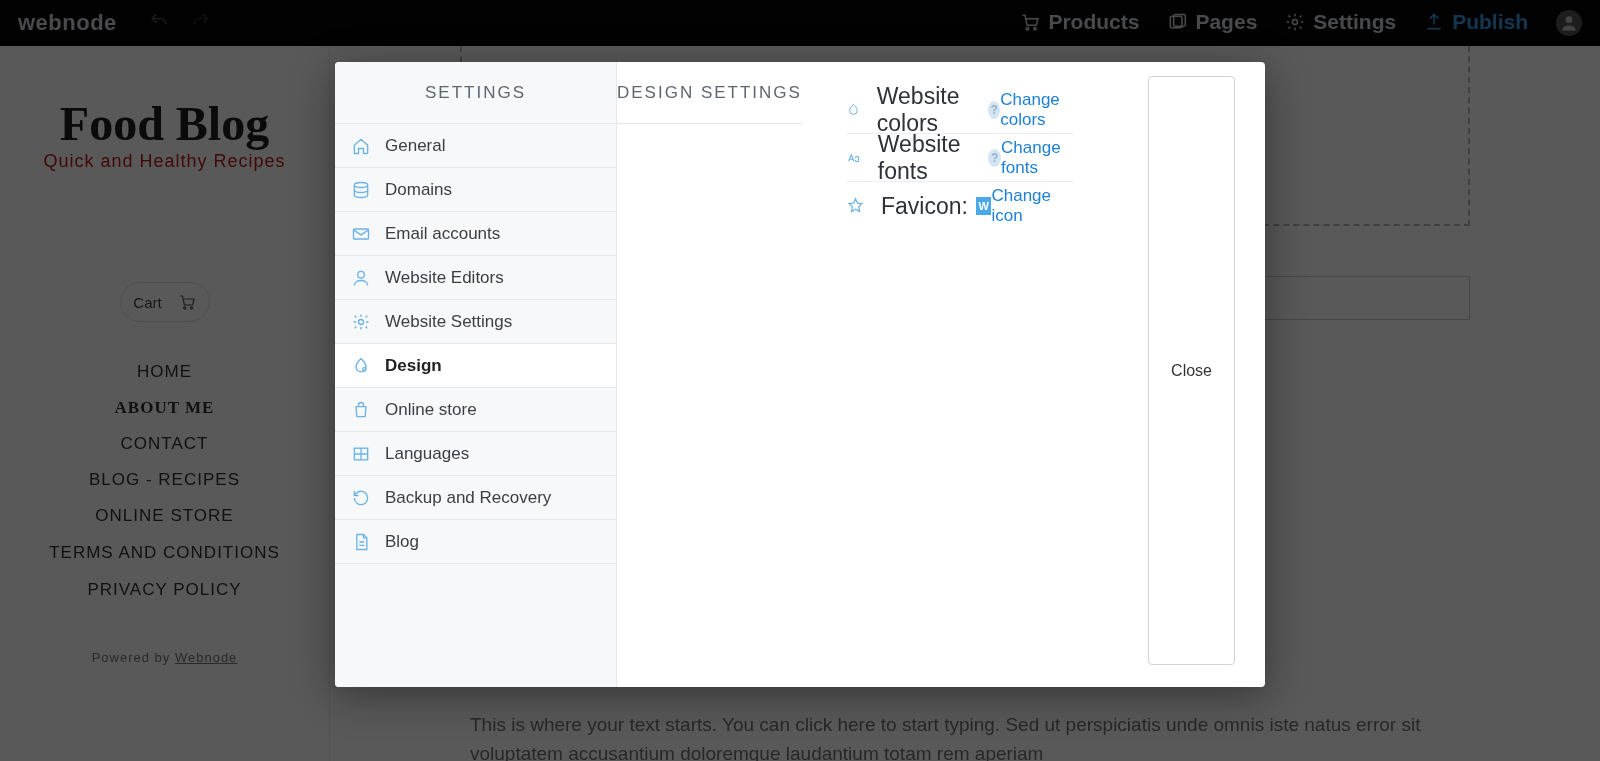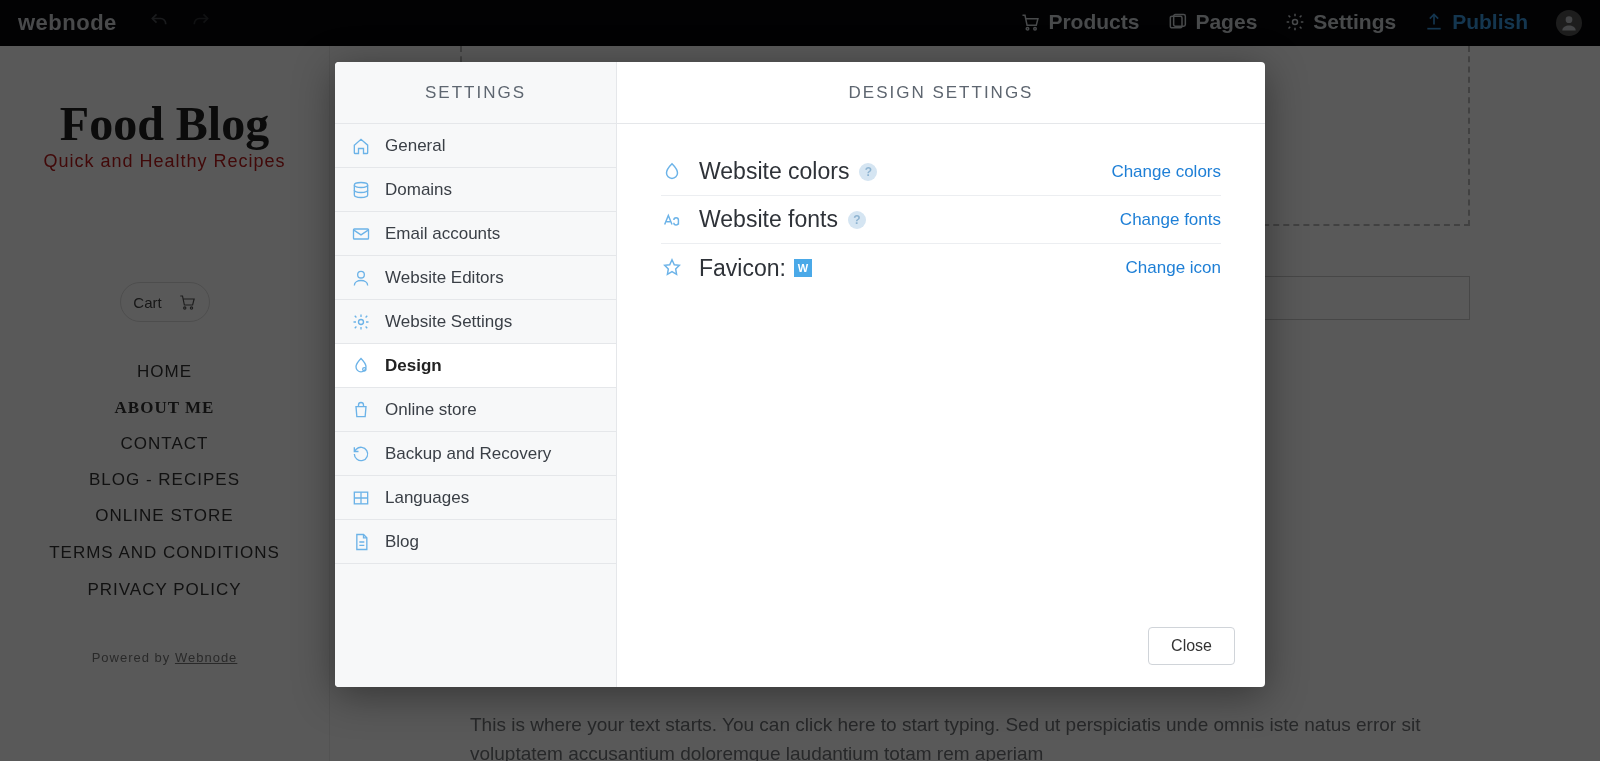--- a/index.html
+++ b/index.html
@@ -36,21 +36,21 @@
   
   .dim { position:absolute; inset:0; background:rgba(0,0,0,0.65); z-index:5; }
 
   
   .modal { position:absolute; top:62px; left:50%; transform:translateX(-50%); width:930px; height:625px; background:#fff; border-radius:4px; z-index:10; box-shadow:0 8px 40px rgba(0,0,0,0.4); display:flex; overflow:hidden; }
   .m-side { width:282px; background:#f7f8f9; border-right:1px solid #e5e7ea; display:flex; flex-direction:column; }
   .m-side-h { height:62px; display:flex; align-items:center; justify-content:center; font-size:17px; letter-spacing:2px; color:#5e6670; border-bottom:1px solid #e5e7ea; }
   .m-item { height:44px; display:flex; align-items:center; gap:14px; padding:0 16px; border-bottom:1px solid #e5e7ea; font-size:17px; color:#3a3f46; cursor:pointer; }
   .m-item svg { width:20px; height:20px; flex-shrink:0; }
   .m-item.sel { background:#fff; font-weight:700; color:#222; }
-  .m-main { flex:1; display:flex; flex-direction:column; }
+  .m-main { flex:1; display:flex; }
   .m-main-h { height:62px; display:flex; align-items:center; justify-content:center; font-size:17px; letter-spacing:2px; color:#5e6670; border-bottom:1px solid #e5e7ea; }
   .m-body { flex:1; padding:24px 44px 16px; }
   .row { display:flex; align-items:center; height:48px; border-bottom:1px solid #eceef1; }
   .row:first-child { margin-top:0; }
   .row .ricon { width:22px; height:22px; margin-right:16px; }
   .row .rlabel { font-size:23px; color:#2e3238; }
   .row .help { width:18px; height:18px; border-radius:50%; background:#d5e5f2; color:#8fb4d1; font-size:12px; font-weight:700; display:flex; align-items:center; justify-content:center; margin-left:10px; }
   .row .rlink { margin-left:auto; color:#1e7fd6; font-size:17px; cursor:pointer; }
   .fav-badge { width:18px; height:18px; background:#4aa9e8; color:#fff; font-size:11px; font-weight:700; display:inline-flex; align-items:center; justify-content:center; margin-left:8px; }
   .m-foot { padding:14px 30px 22px; display:flex; justify-content:flex-end; }
@@ -194,31 +194,31 @@
     </div>
     <div class="m-item">
       <svg viewBox="0 0 24 24" class="ic-blue">
           <path d="M6 8h12l-1 12H7z"></path>
           <path d="M9 8V6a3 3 0 0 1 6 0v2"></path>
         </svg>
       <span>Online store</span>
     </div>
     <div class="m-item">
       <svg viewBox="0 0 24 24" class="ic-blue">
+          <rect x="4" y="5" width="16" height="14"></rect>
+          <path d="M4 12h16M12 5v14"></path>
+        </svg>
+      <span>Languages</span>
+    </div>
+    <div class="m-item">
+      <svg viewBox="0 0 24 24" class="ic-blue">
           <path d="M4 12a8 8 0 1 0 2.3-5.7L4 9"></path>
           <path d="M4 4v5h5"></path>
         </svg>
       <span>Backup and Recovery</span>
-    </div>
-    <div class="m-item">
-      <svg viewBox="0 0 24 24" class="ic-blue">
-          <rect x="4" y="5" width="16" height="14"></rect>
-          <path d="M4 12h16M12 5v14"></path>
-        </svg>
-      <span>Languages</span>
     </div>
     <div class="m-item">
       <svg viewBox="0 0 24 24" class="ic-blue">
           <path d="M7 3h8l4 4v14H7z"></path>
           <path d="M15 3v4h4"></path>
           <path d="M10 12h6M10 16h6"></path>
         </svg>
       <span>Blog</span>
     </div>
   </div>

